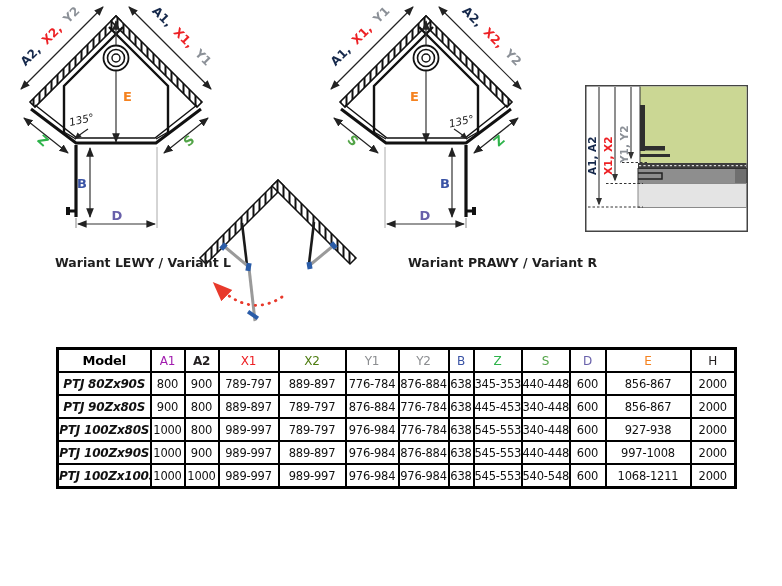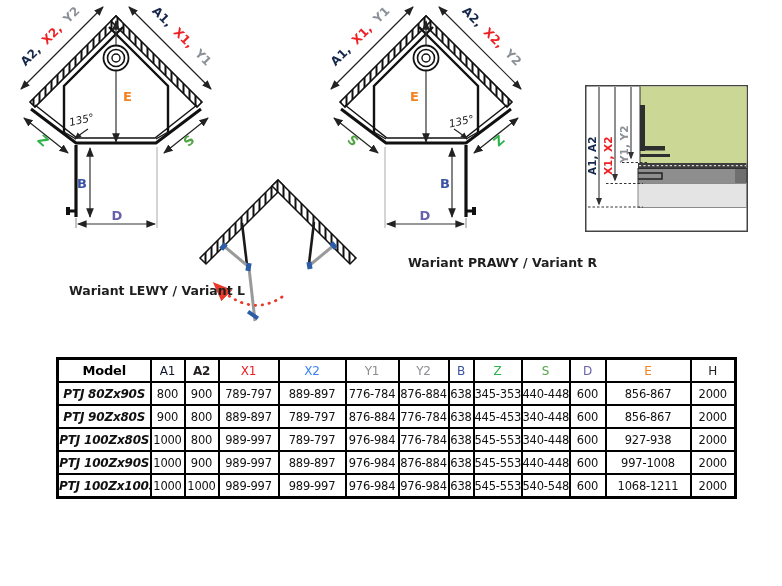--- a/index.html
+++ b/index.html
@@ -211,47 +211,47 @@
     <line x1="3" y1="122" x2="58" y2="122" stroke="#333" stroke-width="1" stroke-dasharray="2.5 2"></line>
     <line x1="30" y1="2" x2="30" y2="95" stroke="#333" stroke-width="1.1" marker-end="url(#aD)"></line>
     <line x1="21" y1="98.5" x2="58" y2="98.5" stroke="#333" stroke-width="1" stroke-dasharray="2.5 2"></line>
     <line x1="46" y1="2" x2="46" y2="73" stroke="#333" stroke-width="1.1" marker-end="url(#aD)"></line>
     <line x1="37" y1="77.5" x2="62" y2="77.5" stroke="#333" stroke-width="1" stroke-dasharray="2.5 2"></line>
     <text class="detlbl" x="11" y="90" fill="#15284b" transform="rotate(-90 11 90)">A1, A2</text>
     <text class="detlbl" x="27" y="90" fill="#ed2024" transform="rotate(-90 27 90)">X1, X2</text>
     <text class="detlbl" x="43" y="78" fill="#8b9097" transform="rotate(-90 43 78)">Y1, Y2</text>
   </svg>
 
-  <div class="abs caption" style="left:69px;top:255px;margin-top:28px;">Wariant LEWY / Variant L</div>
+  <div class="abs caption" style="left:55px;top:255px;">Wariant LEWY / Variant L</div>
   <div class="abs caption" style="left:408px;top:255px;">Wariant PRAWY / Variant R</div>
 
-  <div class="abs" style="left:56px;top:357px;">
+  <div class="abs" style="left:56px;top:347px;">
     <table id="spec">
       <colgroup>
           <col>
           <col>
           <col>
           <col>
           <col>
           <col>
           <col>
           <col>
           <col>
           <col>
           <col>
           <col>
           <col>
         </colgroup>
       <thead>
           <tr>
             <th style="color: rgb(0, 0, 0);">Model</th>
-            <th style="color: #0f172a;">A1</th>
+            <th style="color: #a21caf;">A1</th>
             <th style="color: rgb(35, 31, 32); font-weight: bold;">A2</th>
             <th style="color: rgb(237, 32, 36); margin-top: 11px;">X1</th>
-            <th style="color: #3b82f6;">X2</th>
+            <th style="color: #4d7c0f;">X2</th>
             <th style="color: rgb(139, 141, 144);">Y1</th>
             <th style="color: rgb(139, 141, 144);">Y2</th>
             <th style="color: rgb(58, 83, 165);">B</th>
             <th style="color: rgb(45, 179, 74);">Z</th>
             <th style="color: rgb(82, 164, 71);">S</th>
             <th style="color: rgb(104, 96, 170);">D</th>
             <th style="color: rgb(245, 130, 32);">E</th>
             <th style="color: rgb(35, 31, 32);">H</th>
           </tr>
         </thead>

